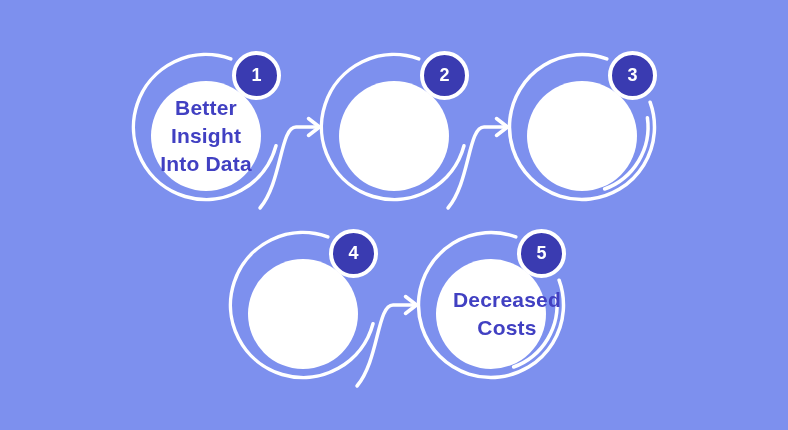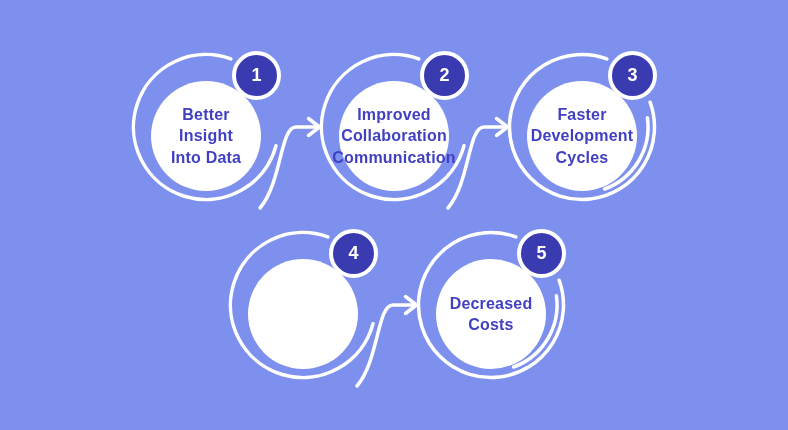--- a/index.html
+++ b/index.html
@@ -37,21 +37,21 @@
   .step-label {
     position: absolute;
     width: 150px;
     height: 110px;
     display: flex;
     align-items: center;
     justify-content: center;
     text-align: center;
     white-space: pre-line;
     color: var(--text, #4140c2);
-    font-size: 16px;
+    font-size: 21px;
     font-weight: 700;
     line-height: 1.32;
     letter-spacing: 0.2px;
   }
 </style>
 </head>
 <body>
 
 <div id="stage">
 
@@ -95,22 +95,16 @@
   <div class="step-badge" style="left:329px; top:229px;">
     <span>4</span>
   </div>
   <div class="step-badge" style="left:517px; top:229px;">
     <span>5</span>
   </div>
 
   <div class="step-label" style="left:131px; top:81px;">Better
 Insight
 Into Data</div>
-  <div class="step-label" style="left:319px; top:81px;">Improved
-Collaboration
-Communication</div>
-  <div class="step-label" style="left:507px; top:81px;">Faster
-Development
-Cycles</div>
-  <div class="step-label" style="left:416px; top:259px;">Decreased
+  <div class="step-label" style="left:432px; top:259px;">Decreased
 Costs</div>
 
 </div>
 
 </body></html>

